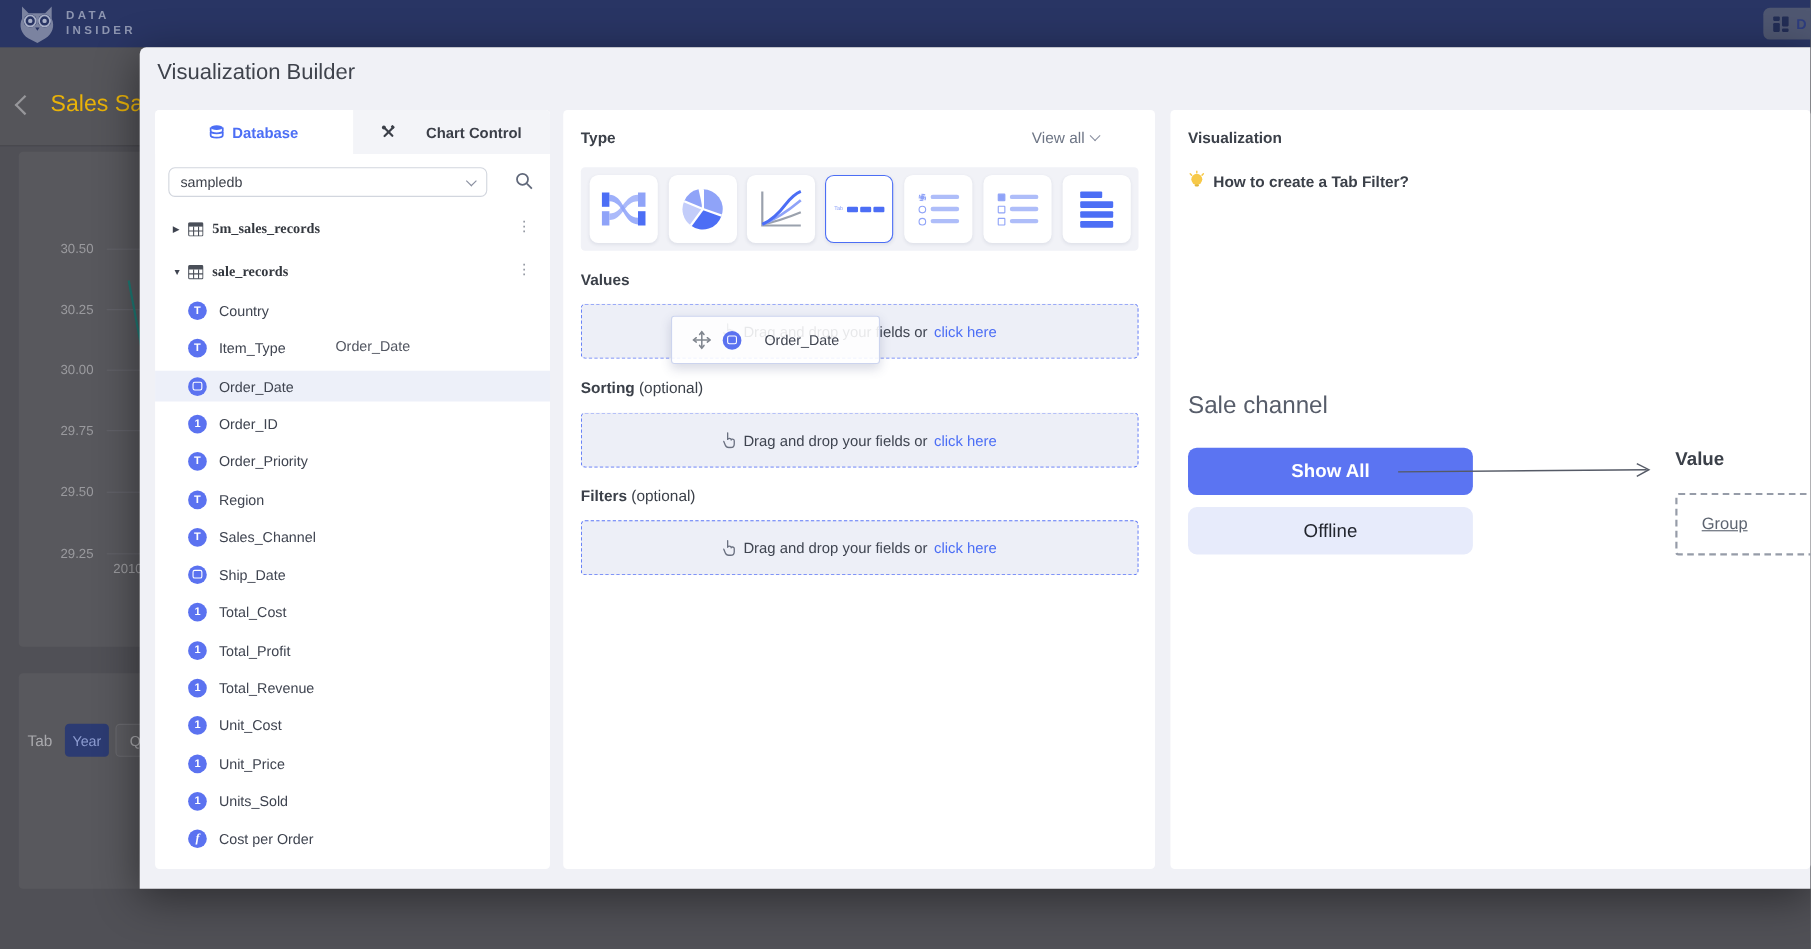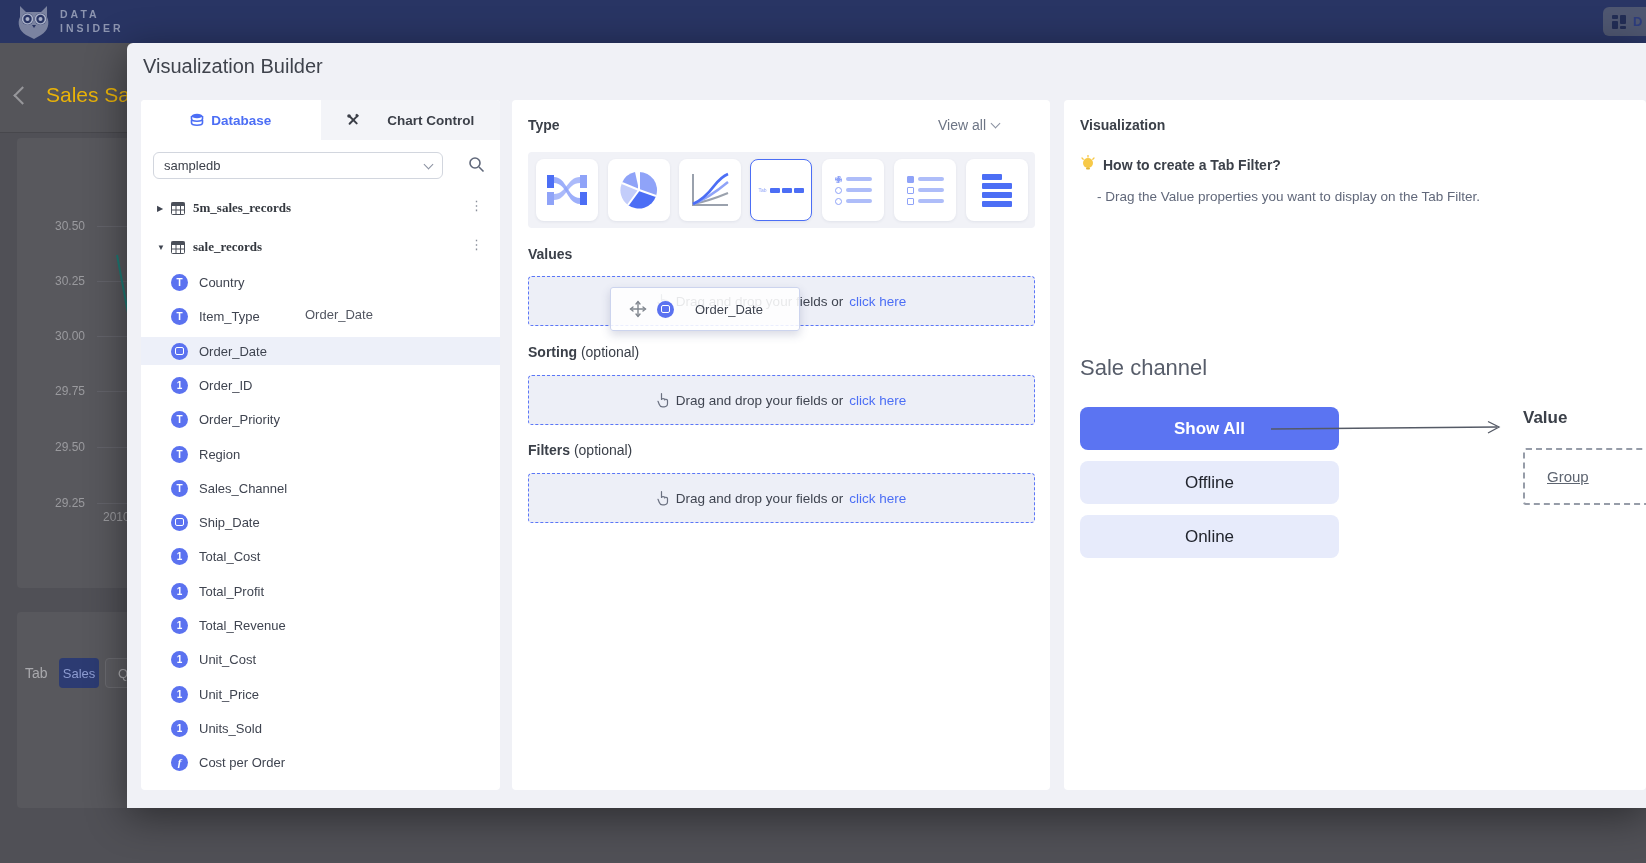--- a/index.html
+++ b/index.html
@@ -117,21 +117,21 @@
       <div class="gridline" style="top:253px"></div>
       <div class="gridline" style="top:309px"></div>
       <div class="gridline" style="top:365px"></div>
       <svg width="130" height="260" style="position:absolute;left:0;top:90px">
         <polyline points="100,27 115,106" fill="none" stroke="#1d7a74" stroke-width="2"></polyline>
       </svg>
       <span id="bg-xtick">2010</span>
     </div>
     <div id="bg-btn-card">
       <span id="bg-tab-label">Tab</span>
-      <span id="bg-year-btn">Sales</span>
+      <span id="bg-year-btn">Year</span>
       <span id="bg-qu-btn">Qu</span>
     </div>
   </div>
 
   <div id="navbar">
     <svg class="logo-owl" width="40" height="38" viewBox="0 0 40 38">
       <path d="M6 3 L12 9 L27 9 L33 3 L33 14 C36 20 34 28 27 32 L20 36 L12 32 C5 28 3 20 6 14 Z" fill="#7b83a0"></path>
       <circle cx="13.5" cy="16" r="6" fill="#293564"></circle>
         <circle cx="26.5" cy="16" r="6" fill="#293564"></circle>
       <circle cx="13.5" cy="16" r="5" fill="none" stroke="#aab1c8" stroke-width="1.6"></circle>
@@ -421,26 +421,24 @@
       <svg class="bulb" width="16" height="18" viewBox="0 0 16 18">
         <circle cx="8" cy="8" r="5" fill="#f7c948"></circle>
         <rect x="6" y="12.5" width="4" height="2" rx="1" fill="#e0b53a"></rect>
         <g stroke="#f7c948" stroke-width="1.3" stroke-linecap="round">
           <line x1="8" y1="0.5" x2="8" y2="2"></line>
             <line x1="2" y1="3" x2="3.2" y2="4.2"></line>
             <line x1="14" y1="3" x2="12.8" y2="4.2"></line>
         </g>
       </svg>
       <span class="tip-title">How to create a Tab Filter?</span>
-      <span class="tip-body">- Drag the Value properties you want to display on the Tab Filter.</span>
 
       <span class="viz-title">Sale channel</span>
       <div class="tabfilter-btn plain" style="top:361px">Offline</div>
       <div class="tabfilter-btn primary" style="top:307px">Show All</div>
-      <div class="tabfilter-btn plain" style="top:415px">Online</div>
 
       <svg class="anno-arrow" width="250" height="20" viewBox="0 0 250 20">
         <line x1="12" y1="11" x2="238" y2="9" stroke="#555a66" stroke-width="1.3"></line>
         <polyline points="229,3.5 240,9 229,15" fill="none" stroke="#555a66" stroke-width="1.3"></polyline>
       </svg>
       <span class="anno-value">Value</span>
       <div class="anno-group-box">
         <span class="g">Group</span>
       </div>
     </div>

